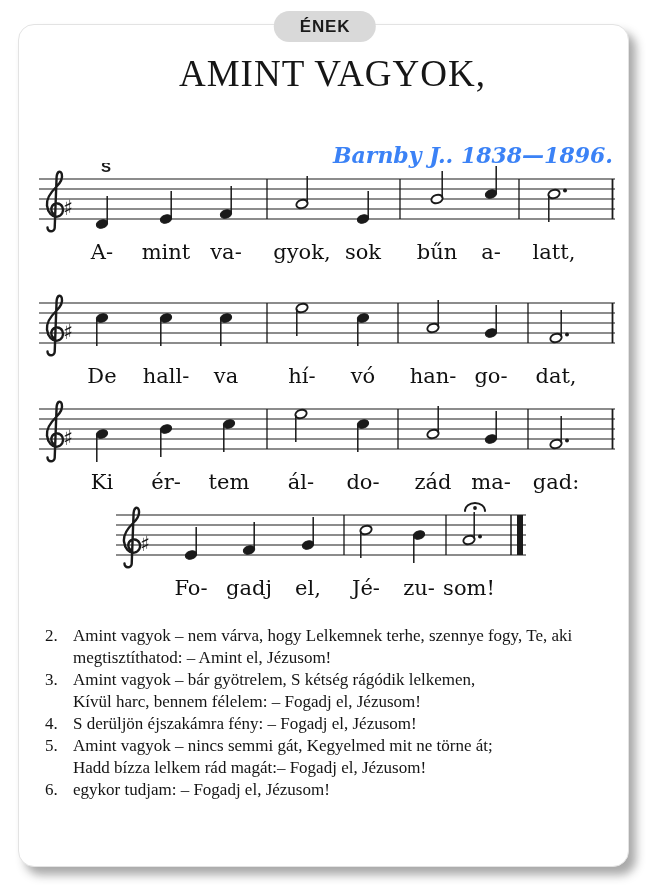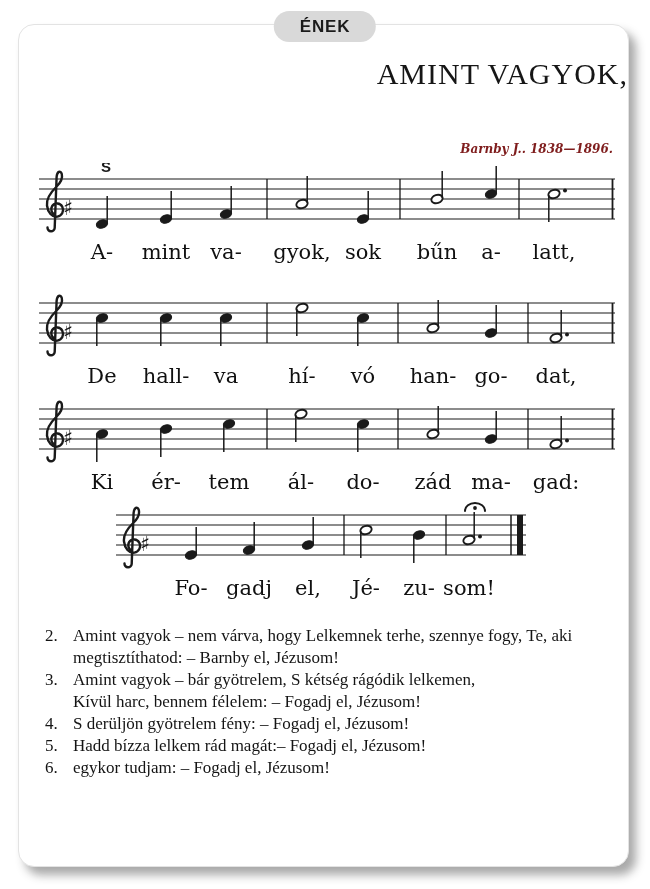--- a/index.html
+++ b/index.html
@@ -4,25 +4,25 @@
 <style>
   html,body{margin:0;padding:0;background:#fff;}
   .page{position:relative;width:650px;height:889px;background:#ffffff;overflow:hidden;
         font-family:"Liberation Serif",serif;color:#151515;}
   .card{position:absolute;left:18px;top:24px;width:609px;height:841px;background:#fff;
         border:1.5px solid #e3e3e3;border-radius:16px;overflow:hidden;
         box-shadow:7px 8px 10px rgba(40,40,40,.40);}
   .badge{position:absolute;top:11px;left:50%;transform:translateX(-50%);z-index:5;
          background:#d9d9d9;color:#1b1b1b;font:700 17px/1 "Liberation Sans",sans-serif;
          letter-spacing:.8px;padding:7px 26px;border-radius:18px;}
-  .title{position:absolute;top:30px;left:18px;right:0;text-align:right;
-         font-family:"Liberation Serif",serif;font-size:30px;line-height:37px;
+  .title{position:absolute;top:30px;left:18px;right:0;text-align:center;
+         font-family:"Liberation Serif",serif;font-size:37px;line-height:37px;
          letter-spacing:1px;color:#161616;}
   .composer{position:absolute;top:117px;right:15px;font-family:"DejaVu Serif",serif;
-            font-style:italic;font-weight:700;font-size:12px;color:#7f1d1d;}
+            font-style:italic;font-weight:700;font-size:22px;color:#3b82f6;}
   .sys{position:absolute;}
   .staff-svg{display:block;}
   .verses{position:absolute;left:26px;top:600px;width:560px;
           font-family:"Liberation Serif",serif;font-size:17px;line-height:22px;color:#141414;}
   .verse{display:grid;grid-template-columns:28px 1fr;}
   .vnum{text-align:left;}
   .vline{white-space:nowrap;}
 </style>
 </head>
 <body>
@@ -195,39 +195,40 @@
           <circle cx="359" cy="9" r="1.9" fill="#1a1a1a"></circle>
           <text x="353" y="96" text-anchor="middle" font-size="21" fill="#101010" font-family="&quot;DejaVu Serif&quot;,serif">som!</text>
         </svg>
     </div>
 
     <div class="verses" id="verses">
         <div class="verse">
           <div class="vnum">2.</div>
           <div>
             <div class="vline">Amint vagyok – nem várva, hogy Lelkemnek terhe, szennye fogy, Te, aki</div>
-            <div class="vline">megtisztíthatod: – Barnby el, Jézusom!</div>
+            <div class="vline">megtisztíthatod: – Amint el, Jézusom!</div>
           </div>
         </div>
         <div class="verse">
           <div class="vnum">3.</div>
           <div>
             <div class="vline">Amint vagyok – bár gyötrelem, S kétség rágódik lelkemen,</div>
             <div class="vline">Kívül harc, bennem félelem: – Fogadj el, Jézusom!</div>
           </div>
         </div>
         <div class="verse">
           <div class="vnum">4.</div>
           <div>
-            <div class="vline">S derüljön gyötrelem fény: – Fogadj el, Jézusom!</div>
+            <div class="vline">S derüljön éjszakámra fény: – Fogadj el, Jézusom!</div>
           </div>
         </div>
         <div class="verse">
           <div class="vnum">5.</div>
           <div>
+            <div class="vline">Amint vagyok – nincs semmi gát, Kegyelmed mit ne törne át;</div>
             <div class="vline">Hadd bízza lelkem rád magát:– Fogadj el, Jézusom!</div>
           </div>
         </div>
         <div class="verse">
           <div class="vnum">6.</div>
           <div>
             <div class="vline">egykor tudjam: – Fogadj el, Jézusom!</div>
           </div>
         </div>
       </div>

